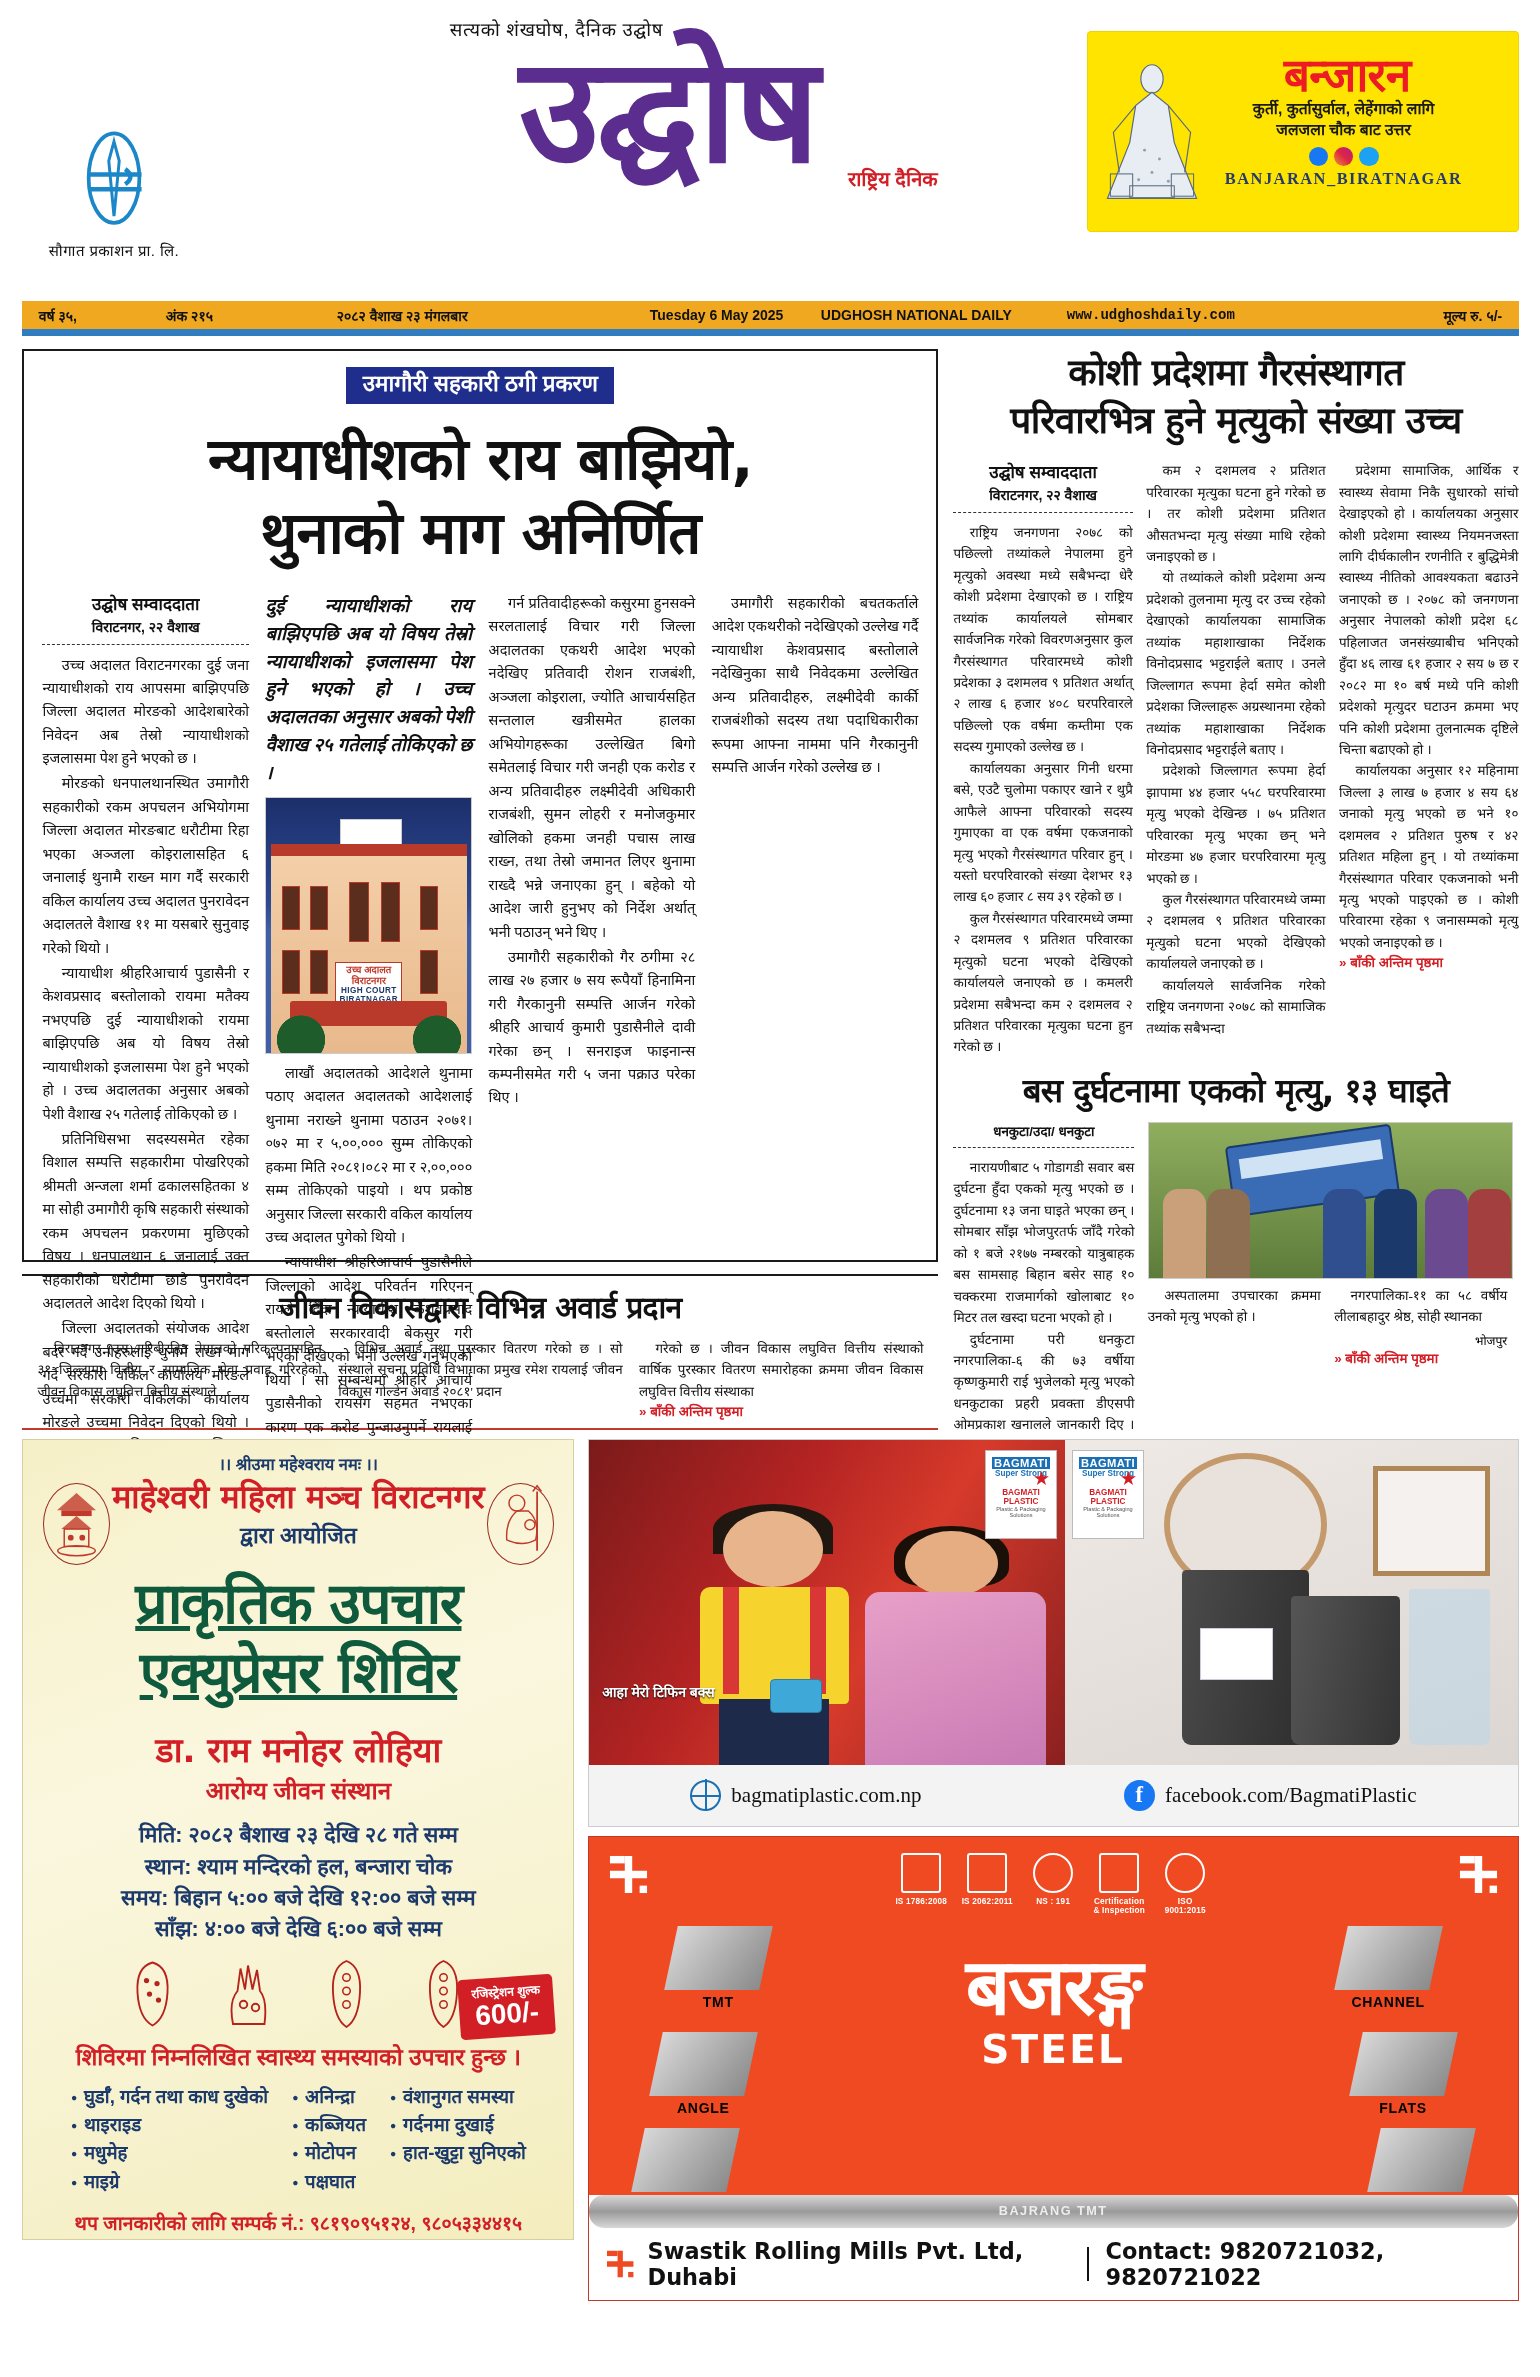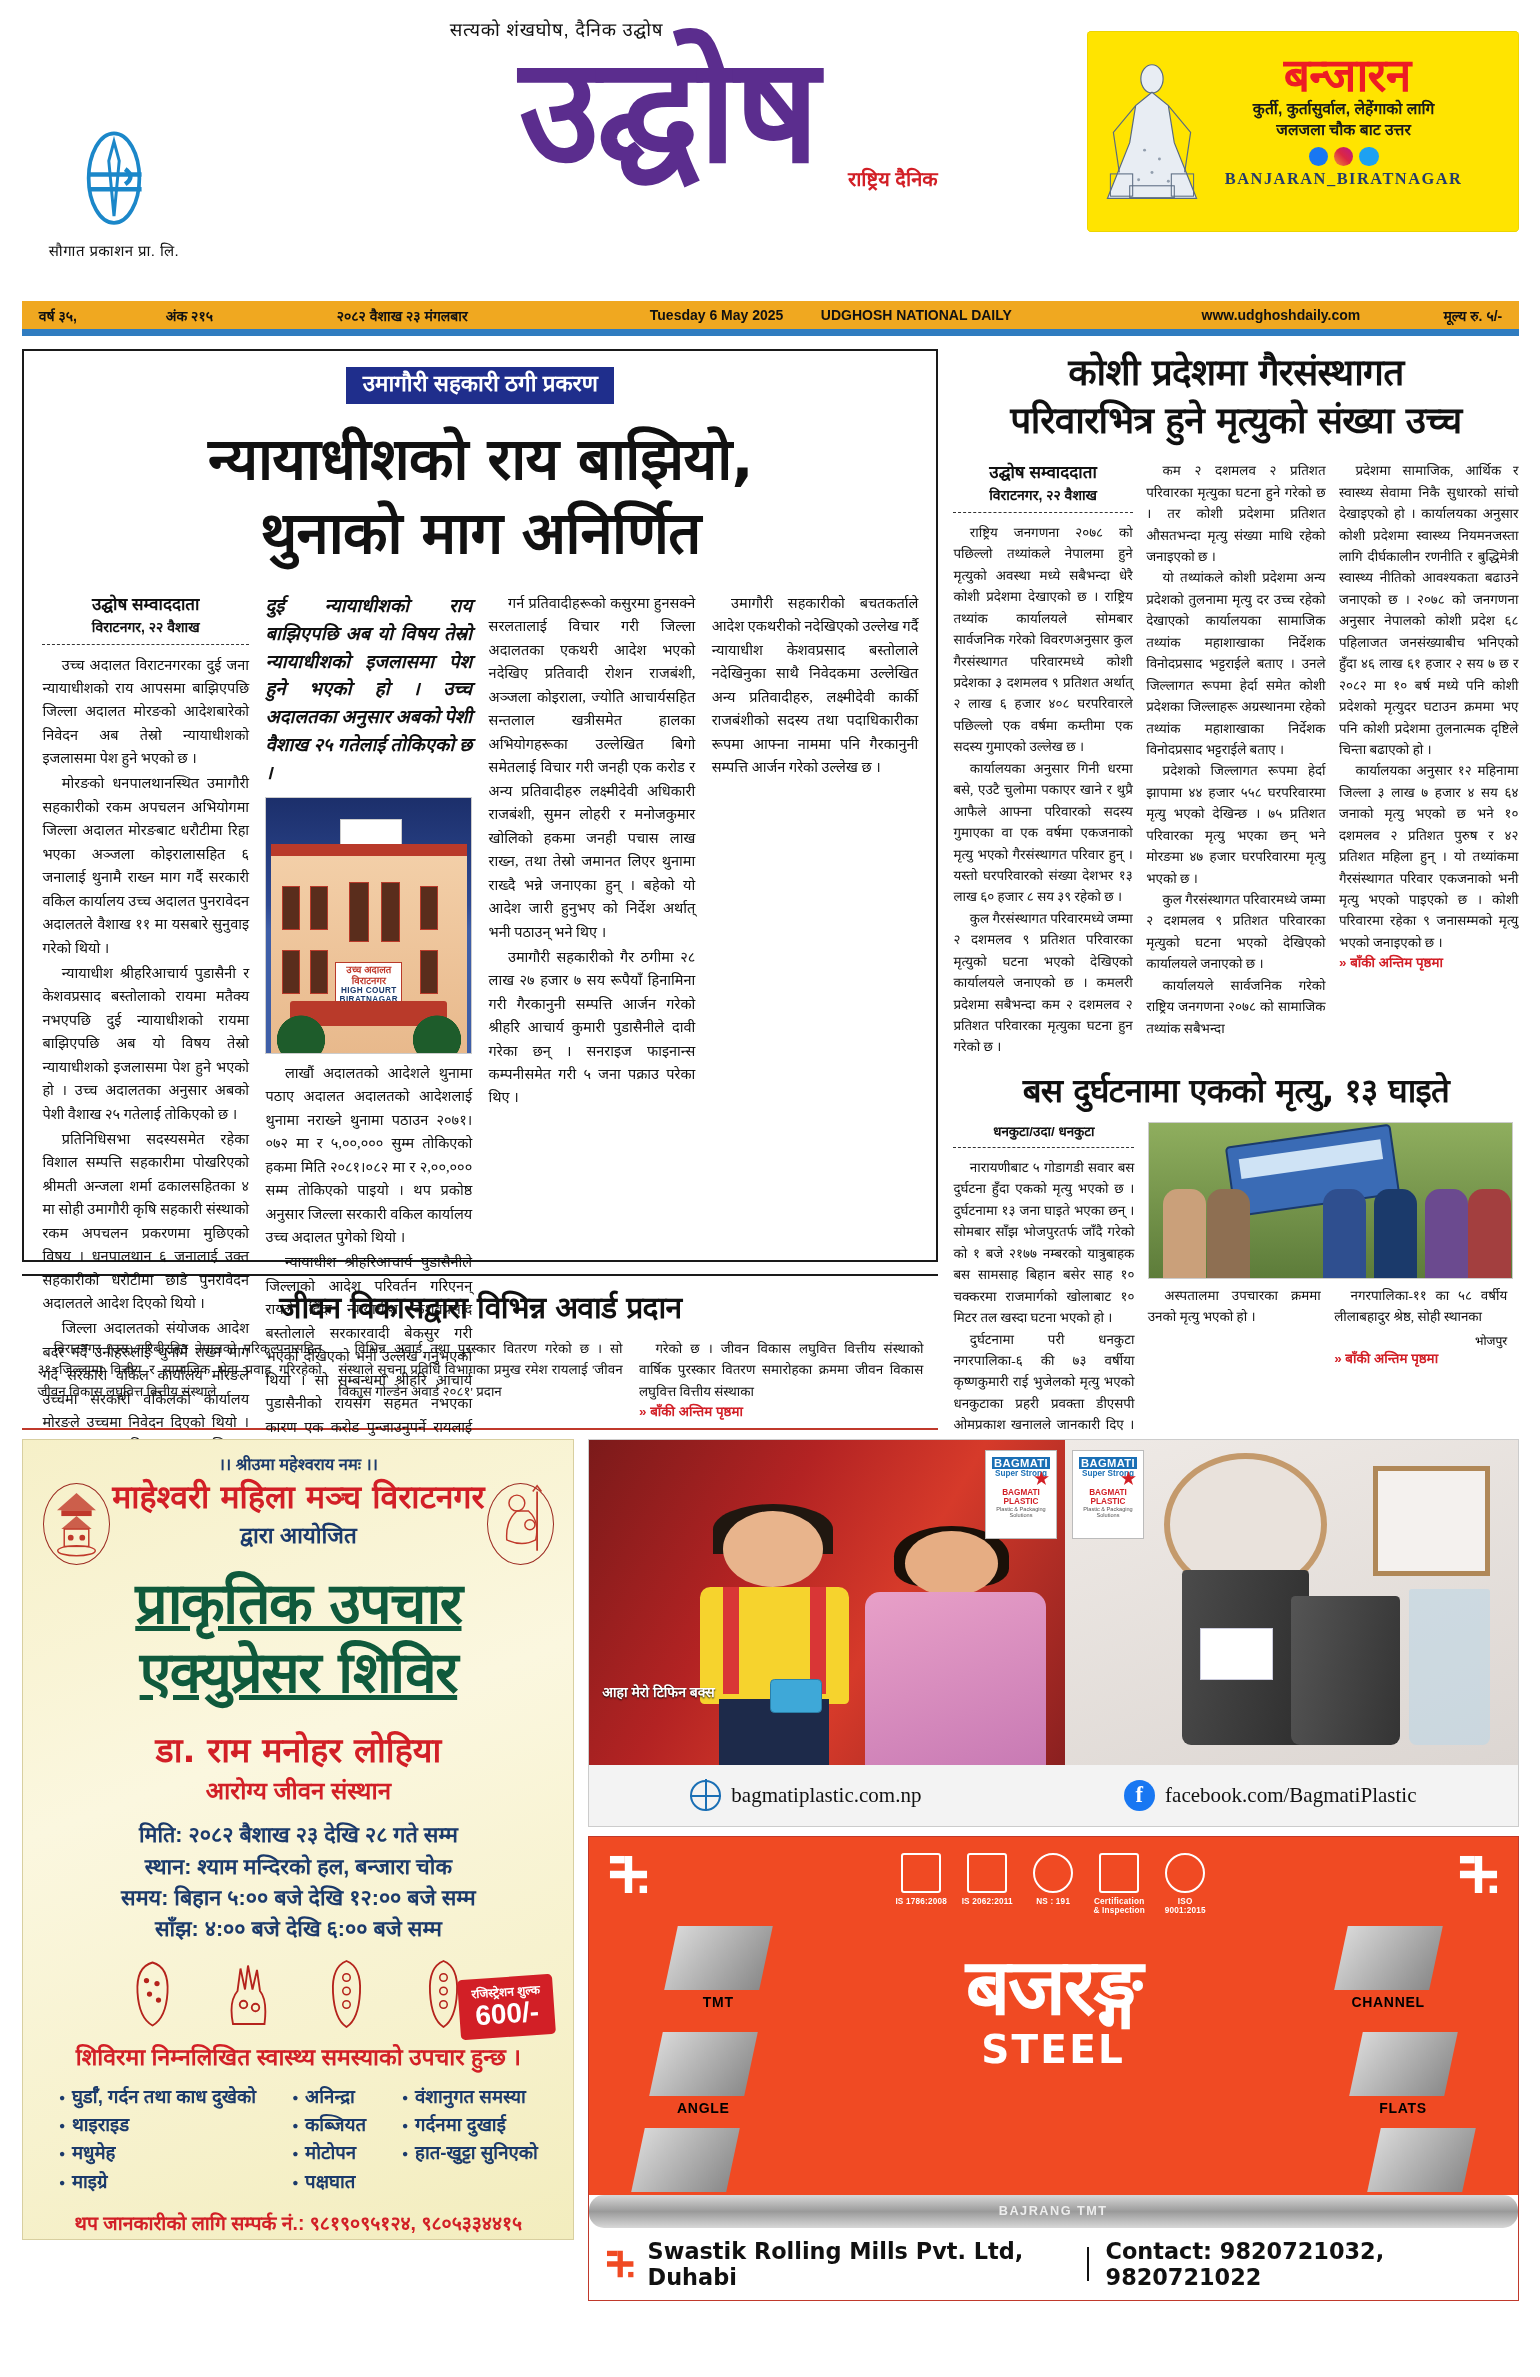--- a/index.html
+++ b/index.html
@@ -54,21 +54,21 @@
   .infobar {
     background: #f0a820; height: 28px; display: flex; align-items: center;
     padding: 0 16.4px; font-size: 14px; font-weight: 700; color: #111;
   }
   .infobar .cell { white-space: nowrap; }
   .ib-1 { width: 127px; }
   .ib-2 { width: 171px; }
   .ib-3 { width: 313px; }
   .ib-4 { width: 171px; }
   .ib-5 { width: 246px; }
-  .ib-6 { flex: 1; text-align: right; }
+  .ib-6 { flex: 1; text-align: left; font-family: Liberation Mono, monospace; }
   .ib-7 { width: 142px; text-align: right; }
   .infobar-blue { height: 6.7px; background: #2f7cc0; }
 
   
   .top-grid { display: flex; margin-top: 13.4px; height: 913px; }
   .lead-box { width: 916px; border: 2.2px solid #1a1a1a; padding: 16.4px 18px 7.5px; position: relative; }
   .kicker {
     background: #1f2e8c; color: #fff; font-size: 22.4px; font-weight: 700;
     display: inline-block; padding: 4.5px 16.4px 7.5px; margin: 0 auto; line-height: 1.1;
     border-bottom: 2.2px solid #fff;
@@ -153,21 +153,21 @@
   .mh-det { text-align: center; font-size: 21.6px; color: #1b3a6b; font-weight: 700; line-height: 1.45; margin-top: 13.4px; }
   .mh-icons { display: flex; justify-content: center; gap: 34px; margin-top: 13.4px; }
   .mh-icons svg { width: 63px; height: 72px; }
   .mh-fee {
     position: absolute; right: 19.4px; top: 537px; background: #d21f26; color: #fff;
     padding: 6px 13.4px 9px; border-radius: 4.5px; text-align: center; transform: rotate(-4deg);
   }
   .mh-fee .f1 { font-size: 12px; font-weight: 700; }
   .mh-fee .f2 { font-size: 28px; font-weight: 700; line-height: 1; }
   .mh-treat { text-align: center; font-size: 23px; font-weight: 700; color: #d21f26; margin-top: 10.4px; }
-  .mh-list { display: flex; justify-content: center; gap: 36px; margin-top: 10.4px; padding: 0 19.4px; }
+  .mh-list { display: flex; justify-content: center; gap: 24px; margin-top: 10.4px; padding: 0 19.4px; }
   .mh-list ul { list-style: none; }
   .mh-list li { font-size: 18.6px; color: #1b3a6b; font-weight: 700; line-height: 1.52; white-space: nowrap; }
   .mh-list li::before { content: "\25CF"; color: #1b3a6b; font-size: 10.4px; margin-right: 6.7px; vertical-align: middle; }
   .mh-contact { text-align: center; font-size: 19.4px; font-weight: 700; color: #d21f26; margin-top: 13.4px; }
 
   
   .right-ads { flex: 1; display: flex; flex-direction: column; gap: 9px; }
   .bagmati { height: 388px; border: 0.7px solid #ccc; position: relative; background: #0f172a; }
   .bg-imgs { display: flex; height: 325px; }
   .bg-left { flex: 1.05; position: relative; background: linear-gradient(120deg,#7b1a1a,#b32323 35%,#d63a2a 60%,#8a2020); overflow: hidden; }

